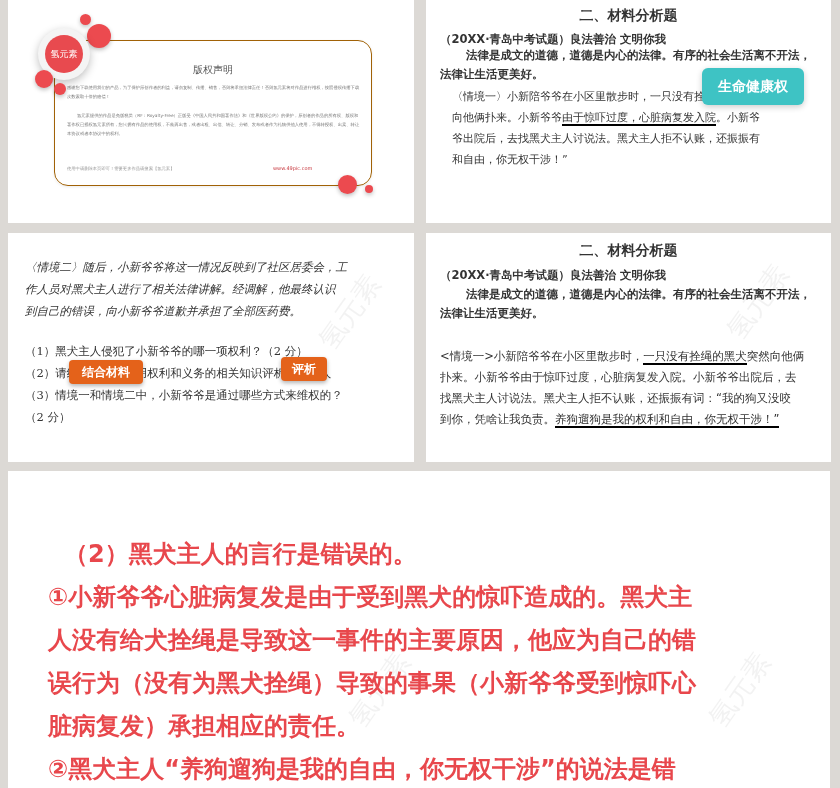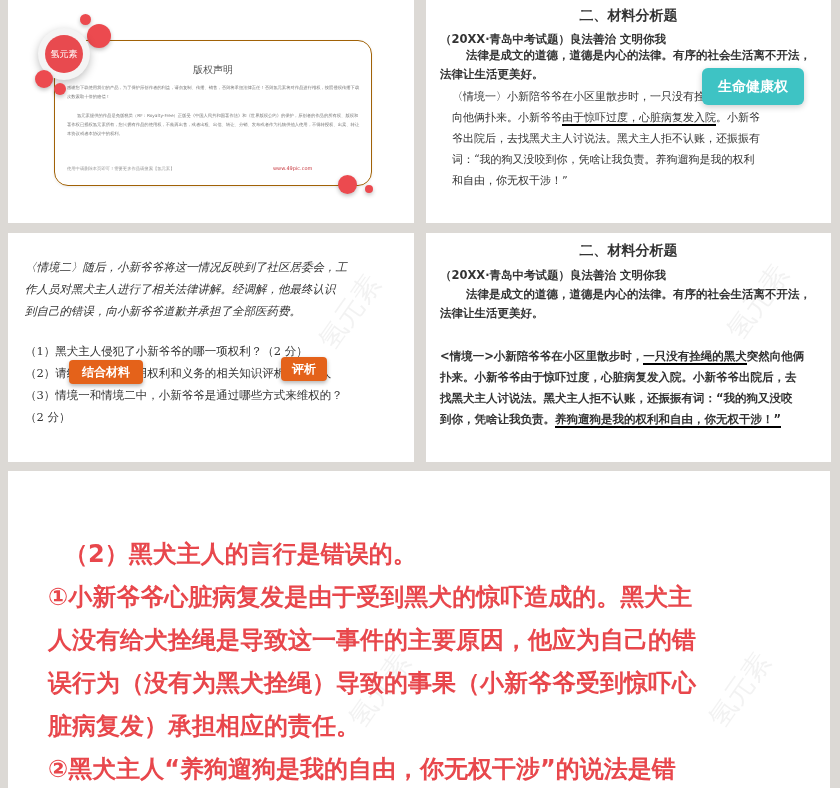--- a/index.html
+++ b/index.html
@@ -35,21 +35,21 @@
   }
   .logo-inner {
     position:absolute; left:7px; top:7px; width:38px; height:38px; border-radius:50%;
     background:#e84a4f; color:#fff; font-size:9px; line-height:38px; text-align:center;
   }
 
   .sec-title { position:absolute; left:0; right:0; text-align:center; font-weight:bold; font-size:14px; color:#333; }
   .src { position:absolute; font-weight:bold; font-size:11.5px; color:#333; }
   .intro { position:absolute; font-weight:bold; font-size:11.5px; color:#333; line-height:19px; }
   .story { position:absolute; font-family:"DejaVu Serif", "Liberation Serif", serif; font-size:11px; line-height:21px; color:#333; }
-  .story-b { position:absolute; font-weight:bold; font-size:11.5px; line-height:21px; color:#333; }
+  .story-b { position:absolute; font-weight:normal; font-size:11.5px; line-height:21px; color:#333; }
   .ul { border-bottom:2px solid #000000; }
   .teal-badge {
     position:absolute; left:276px; top:68px; width:102px; height:37px; border-radius:6px;
     background:#3ec3c4; color:#fff; font-weight:bold; font-size:14px; line-height:37px; text-align:center;
     box-shadow:0 2px 6px rgba(0,0,0,0.2);
   }
   .orange-badge {
     position:absolute; height:24px; border-radius:4px; background:#e4621a; color:#fff;
     font-weight:bold; font-size:12px; line-height:24px; text-align:center;
     box-shadow:0 2px 4px rgba(0,0,0,0.3);
@@ -84,21 +84,20 @@
   <div class="sec-title" style="top:7px;">二、材料分析题</div>
   <div class="src" style="left:14px;top:32px;">（20XX·青岛中考试题）良法善治  文明你我</div>
   <div class="intro" style="left:14px;top:46px;width:388px;">
     <div style="text-indent:26px;">法律是成文的道德，道德是内心的法律。有序的社会生活离不开法，</div>
     <div>法律让生活更美好。</div>
   </div>
   <div class="story" style="left:26px;top:86px;width:375px;">
     <div>〈情境一〉小新陪爷爷在小区里散步时，一只没有拴绳的黑犬突然</div>
     <div><span>向他俩扑来。小新爷爷</span><span class="ul">由于惊吓过度，心脏病复发入院</span><span>。小新爷</span></div>
     <div>爷出院后，去找黑犬主人讨说法。黑犬主人拒不认账，还振振有</div>
-    <div>词：“我的狗又没咬到你，凭啥让我负责。养狗遛狗是我的权利</div>
     <div>和自由，你无权干涉！”</div>
   </div>
   <div class="teal-badge">生命健康权</div>
 </div>
 
 <div class="panel" id="p3">
   <div class="watermark" style="left:300px;top:60px;">氢元素</div>
   <div class="story" style="left:17px;top:23px;width:385px;line-height:22px;font-size:11.5px;font-style:italic;">
     <div>〈情境二〉随后，小新爷爷将这一情况反映到了社区居委会，工</div>
     <div>作人员对黑犬主人进行了相关法律讲解。经调解，他最终认识</div>

